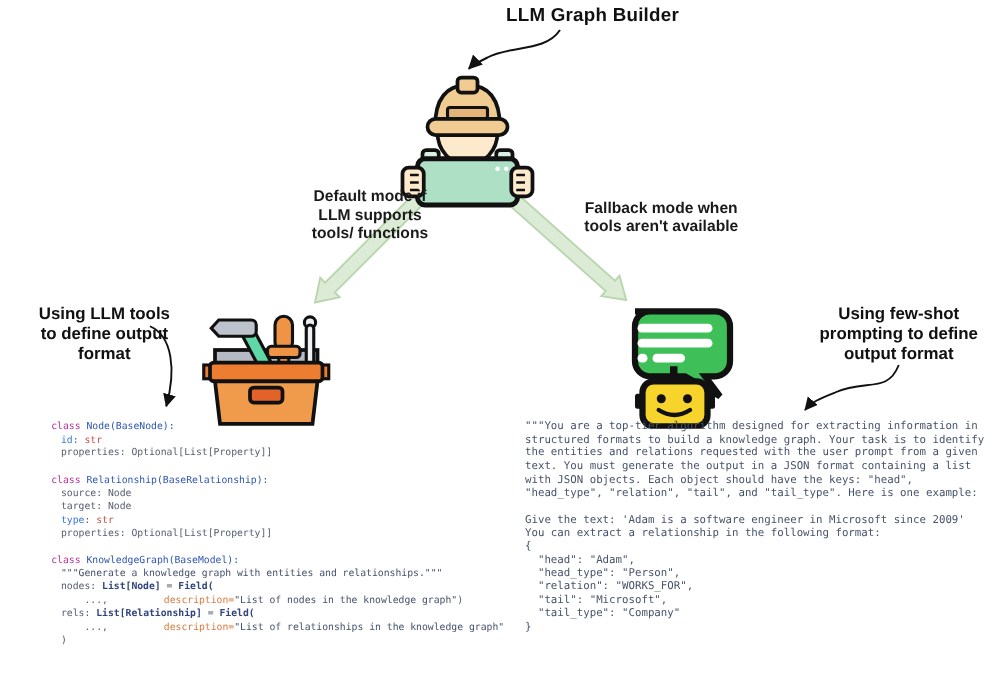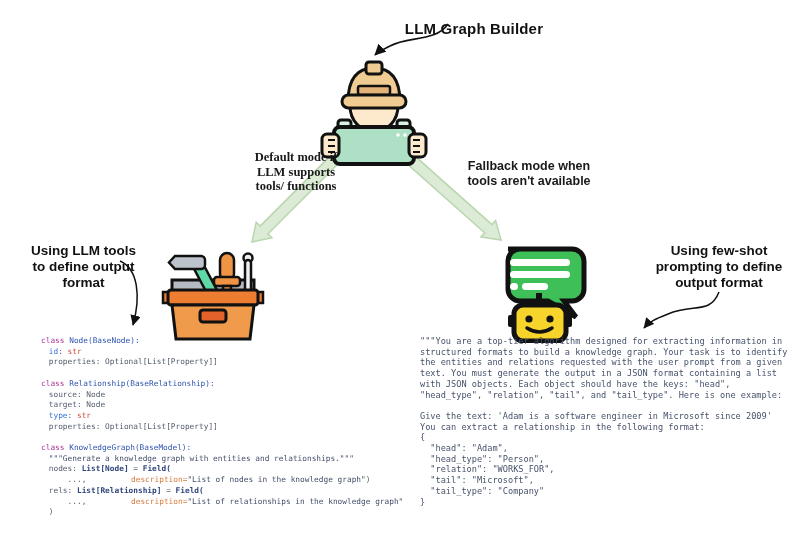--- a/index.html
+++ b/index.html
@@ -1,21 +1,21 @@
 <!DOCTYPE html>
 <html><head>
 <meta charset="utf-8">
 <style>
   html,body{margin:0;padding:0;background:#ffffff;}
   #canvas{position:relative;width:800px;height:550px;background:#ffffff;overflow:hidden;
           font-family:"Liberation Sans",sans-serif;color:#111;}
   .abs{position:absolute;}
-  #title{left:374px;top:20px;width:200px;text-align:center;font-size:15px;font-weight:bold;letter-spacing:.2px;}
+  #title{left:374px;top:4px;width:200px;text-align:center;font-size:15px;font-weight:bold;letter-spacing:.2px;}
   .branch-label{font-size:12.5px;font-weight:bold;line-height:14.5px;text-align:center;white-space:pre-line;color:#1a1a1a;}
-  #label-default{left:220px;top:150px;width:152px;font-family:Liberation Serif, serif;}
+  #label-default{left:220px;top:150px;width:152px;}
   #label-fallback{left:445px;top:159px;width:168px;}
   .side-heading{font-size:13.5px;font-weight:bold;line-height:16px;text-align:center;white-space:pre-line;color:#111;}
   #heading-left{left:2px;top:243px;width:163px;}
   #heading-right{left:640px;top:243px;width:158px;}
   #code-block{left:30px;top:336px;font-family:"DejaVu Sans Mono",monospace;font-size:7.8px;line-height:10.7px;}
   .code-line{white-space:pre;min-height:10.7px;}
   .tok-kw{color:#b03399;margin-left:11px;}
   .tok-cls{color:#2f55b0;}
   .tok-bi{color:#3a75d6;}
   .tok-ty{color:#c85043;}

